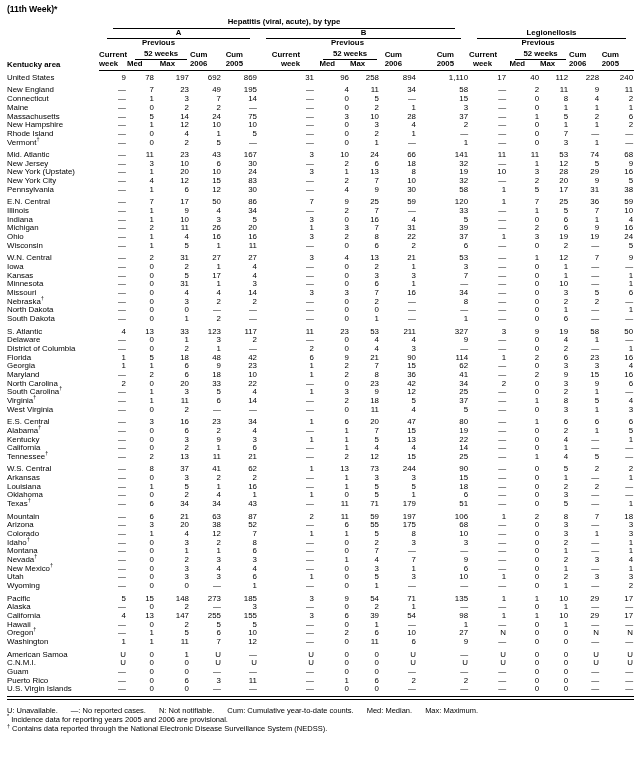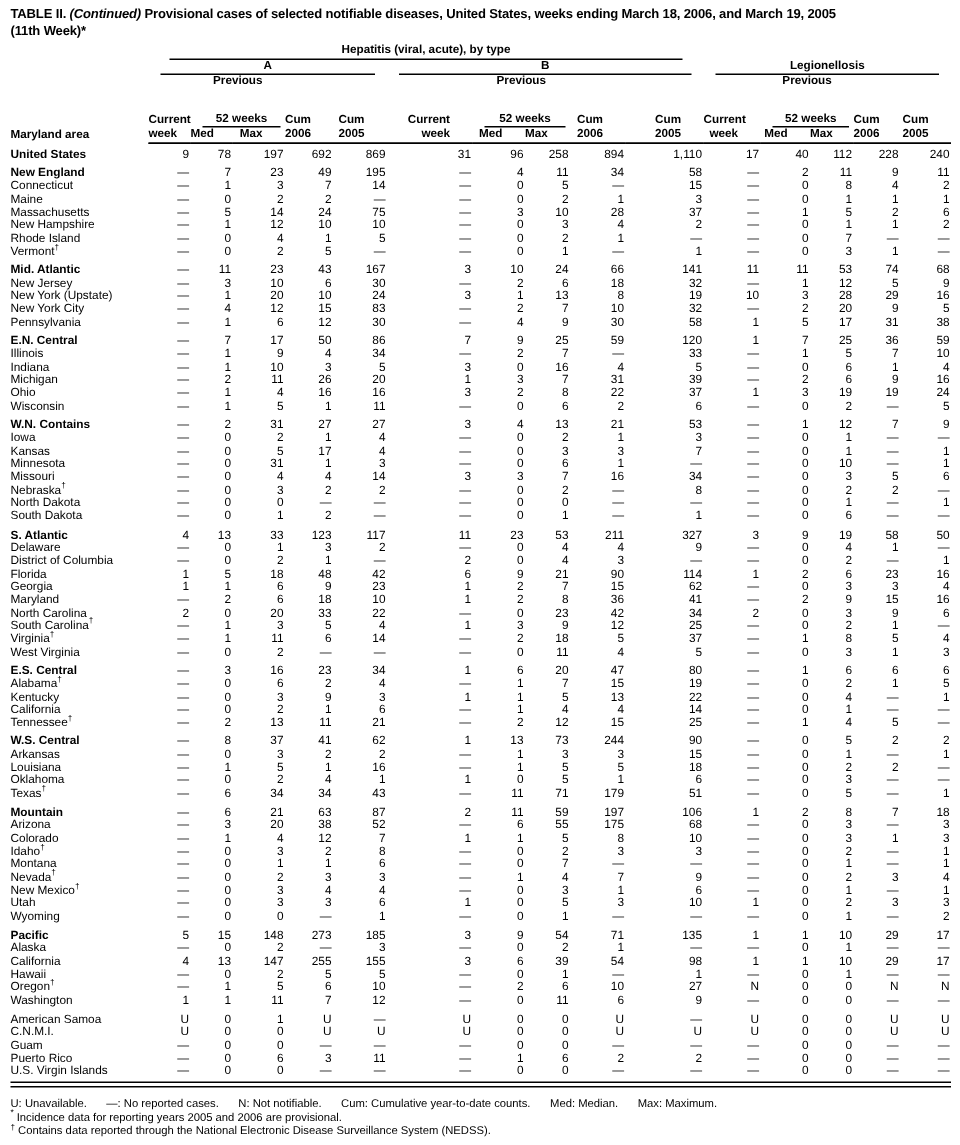--- a/index.html
+++ b/index.html
@@ -7,40 +7,39 @@
   .page{padding:4px 6px 0 7px;}
   .title-line{font-size:8.7px;font-weight:bold;line-height:11px;letter-spacing:-0.1px;white-space:nowrap;}
   .bi{font-style:italic;}
   table{border-collapse:collapse;table-layout:fixed;width:627px;margin-top:3px;}
   th{font-size:7.8px;font-weight:bold;padding:0;vertical-align:bottom;line-height:8.6px;white-space:nowrap;}
   th.ctr{text-align:right;padding-right:15px;}
   th.mid{text-align:center;}
   th.area{text-align:left;vertical-align:bottom;padding-bottom:1px;}
   .grp span.rule{display:block;text-align:center;border-bottom:1px solid #000;padding-bottom:1px;margin:0 8px;}
   .grp span.rulewide{display:block;border-bottom:1px solid #000;padding-bottom:1px;margin:0 14px;}
-  .rule52{display:block;text-align:center;border-bottom:1px solid #000;padding-bottom:0.5px;margin:16px 3px 0 8px;white-space:nowrap;}
+  .rule52{display:block;text-align:center;border-bottom:1px solid #000;padding-bottom:0.5px;margin:2px 3px 0 8px;white-space:nowrap;}
   thead tr.last th{border-bottom:1.4px solid #000;padding-bottom:2px;}
   td{font-size:7.9px;padding:0;line-height:8.68px;white-space:nowrap;overflow:visible;}
   td.num{text-align:right;padding-right:1px;}
   td.area{text-align:left;}
   tr.gap td{padding-top:3.8px;}
   tbody tr:first-child td{padding-top:2.5px;}
-  td.bold{font-weight:bold;}
+  td.bold{font-weight:normal;}
   sup{font-size:5.5px;vertical-align:super;line-height:0;}
   .endrule{width:627px;height:1.6px;border-top:1.1px solid #000;border-bottom:1.1px solid #000;margin-top:2px;}
   .footnotes{margin-top:6px;font-size:7.5px;line-height:9.3px;}
   .legend-item{display:inline-block;margin-right:13px;}
   .fn sup{margin-right:2px;}
 </style>
 </head>
 <body>
 
 <div class="page">
 
-  <div class="title-line"><span>TABLE II.</span><span class="bi"> (Continued)</span><span> Provisional cases of selected notifiable diseases, United States, weeks ending March 18, 2006, and March 19, 2005</span></div>
   <div class="title-line">(11th Week)*</div>
 
   <table>
     <colgroup>
       <col style="width:92px">
         <col style="width:28px">
         <col style="width:28px">
         <col style="width:35px">
         <col style="width:32px">
         <col style="width:36px">
@@ -50,21 +49,21 @@
         <col style="width:37px">
         <col style="width:52px">
       <col style="width:38px">
         <col style="width:33px">
         <col style="width:29px">
         <col style="width:31px">
         <col style="width:34px">
     </colgroup>
     <thead>
       <tr>
-        <th class="area" rowspan="5">Maryland area</th>
+        <th class="area" rowspan="5">Kentucky area</th>
         <th colspan="10" class="grp">
             <span class="rulewide">Hepatitis (viral, acute), by type</span>
           </th>
         <th colspan="5"></th>
       </tr>
       <tr>
         <th colspan="5" class="grp">
             <span class="rule">A</span>
           </th>
         <th colspan="5" class="grp">
@@ -463,21 +462,21 @@
           <td class="num">6</td>
           <td class="num">2</td>
           <td class="num">6</td>
           <td class="num">—</td>
           <td class="num">0</td>
           <td class="num">2</td>
           <td class="num">—</td>
           <td class="num">5</td>
         </tr>
         <tr class="gap">
-          <td class="area bold">W.N. Contains</td>
+          <td class="area bold">W.N. Central</td>
           <td class="num">—</td>
           <td class="num">2</td>
           <td class="num">31</td>
           <td class="num">27</td>
           <td class="num">27</td>
           <td class="num">3</td>
           <td class="num">4</td>
           <td class="num">13</td>
           <td class="num">21</td>
           <td class="num">53</td>

